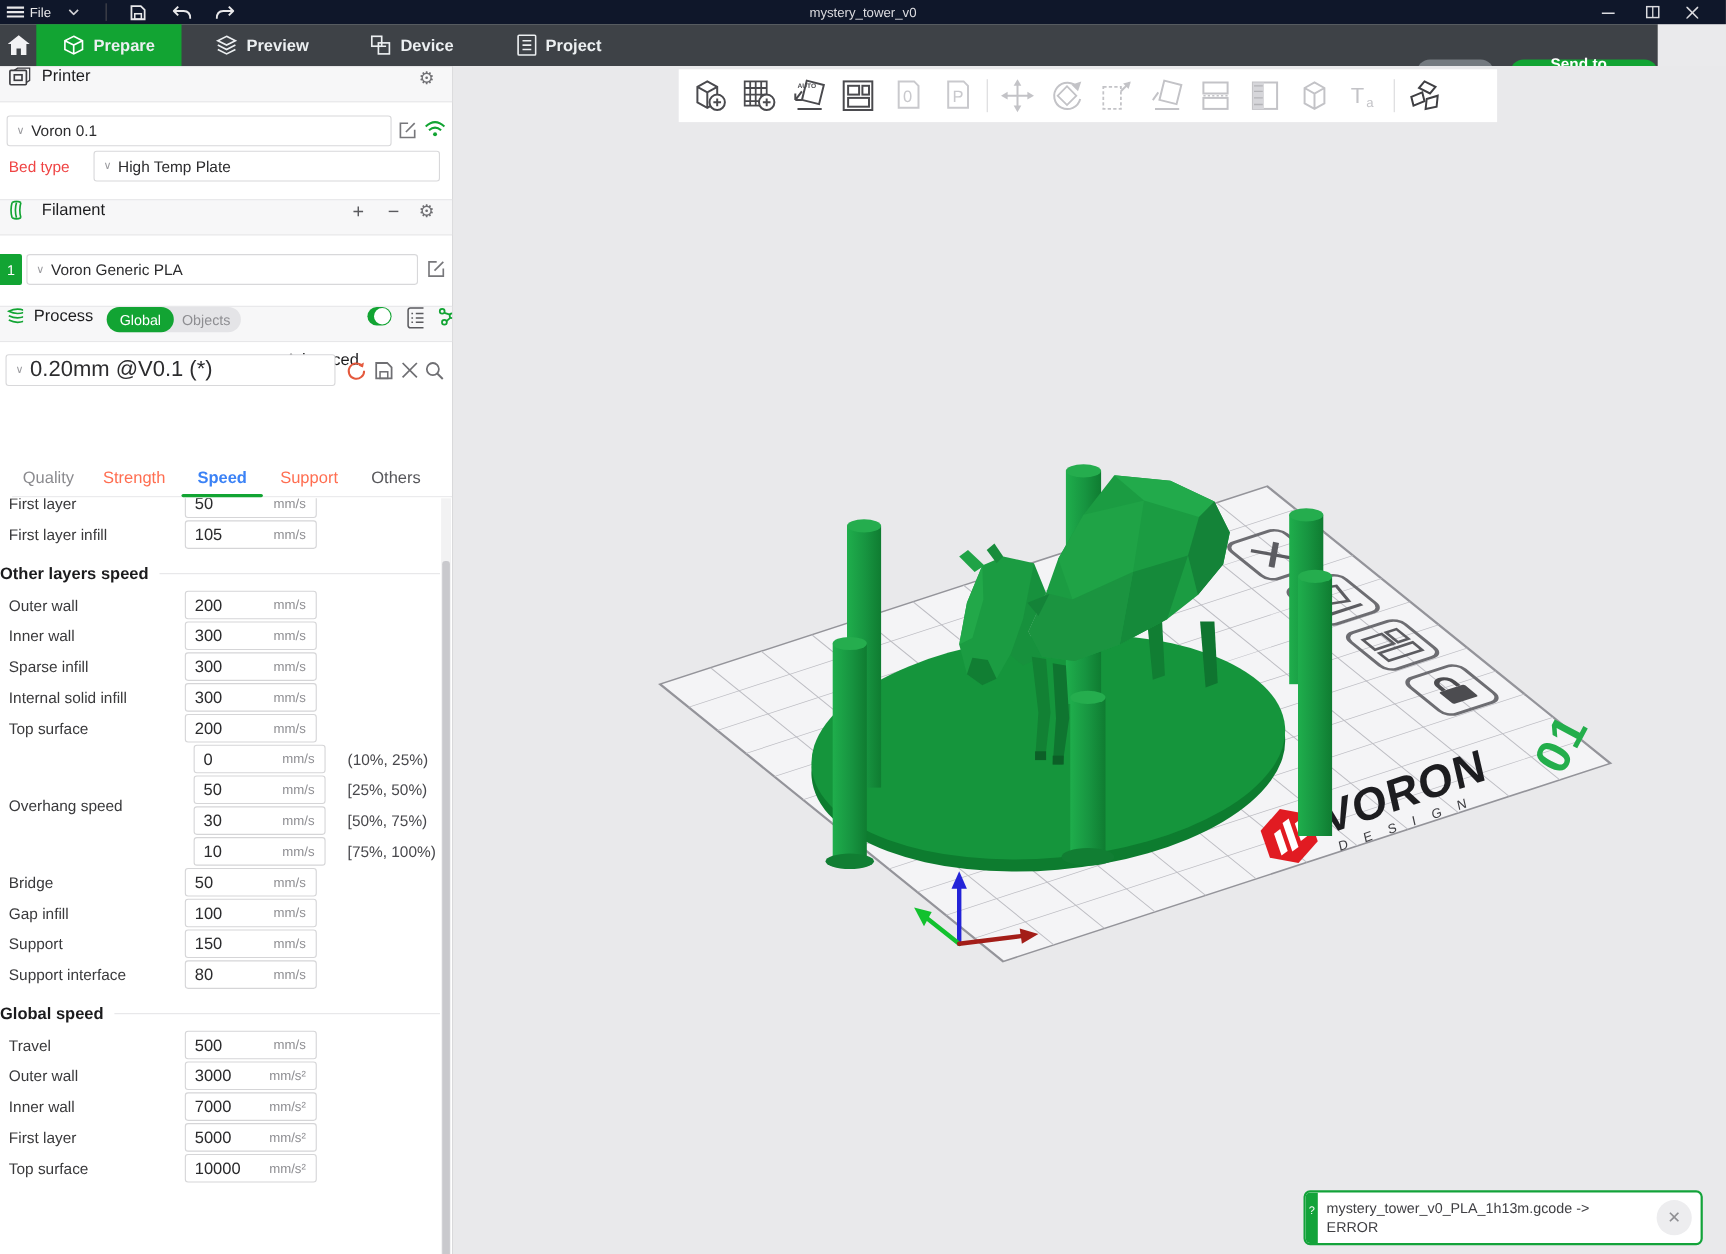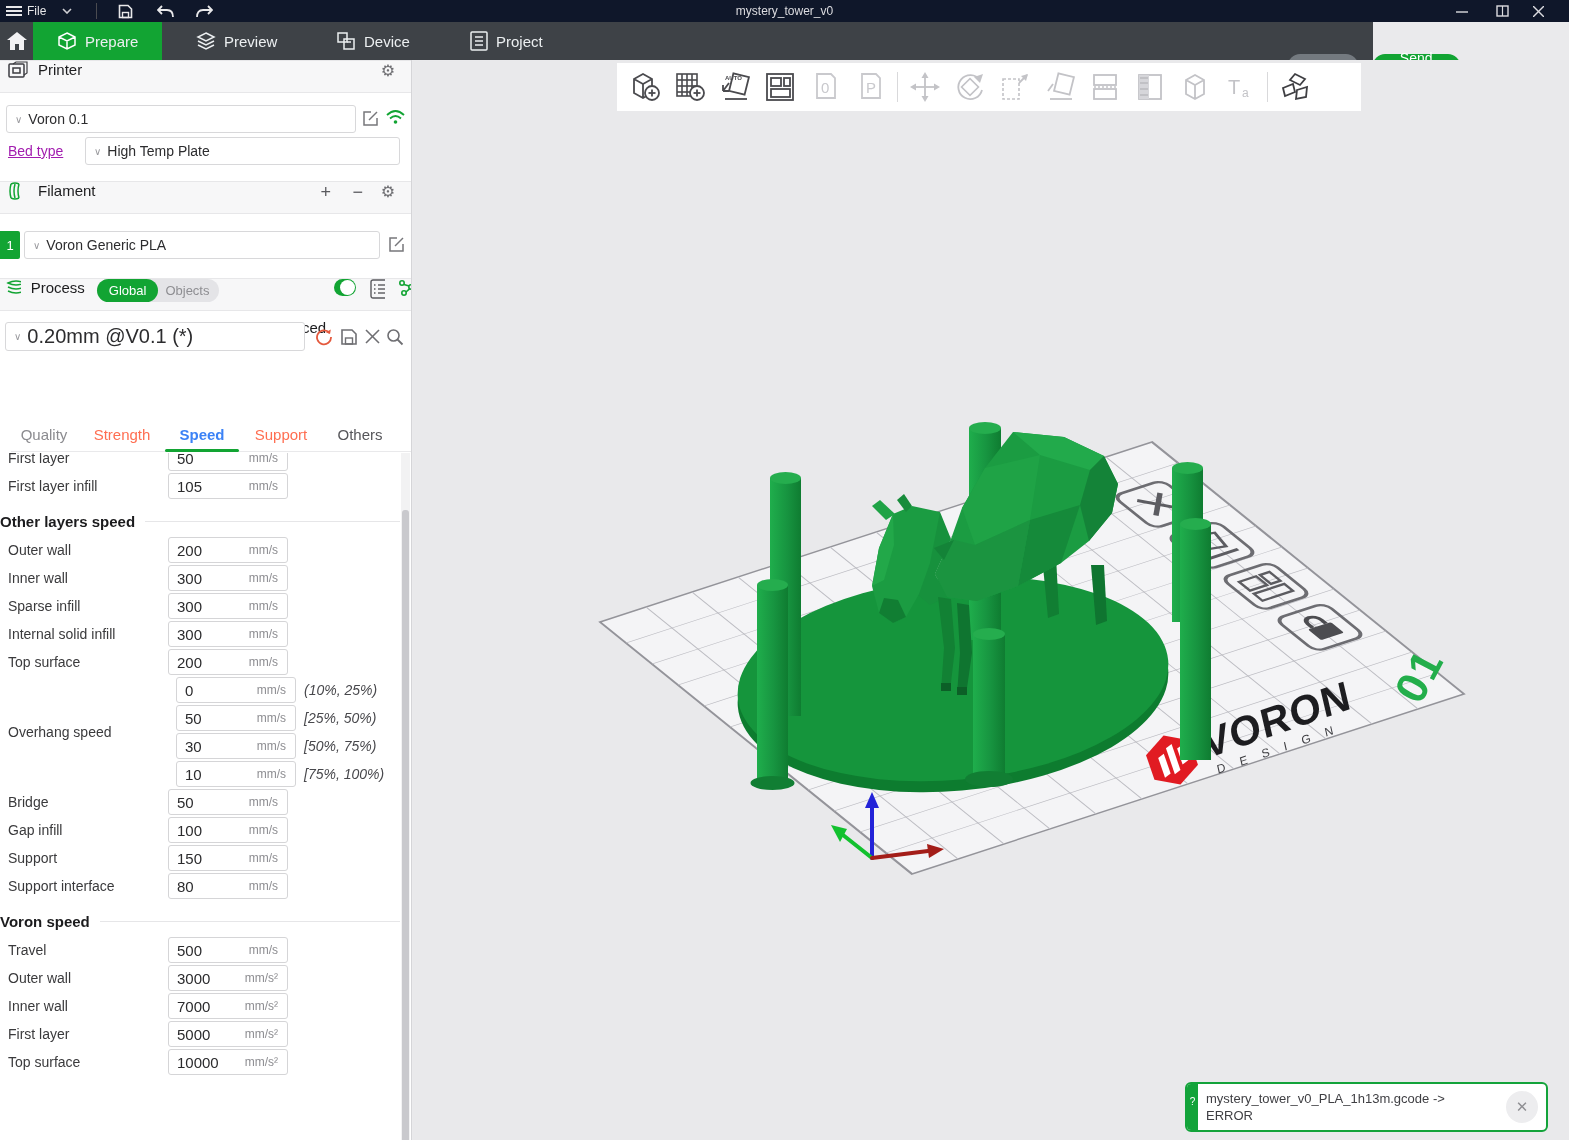--- a/index.html
+++ b/index.html
@@ -2,35 +2,35 @@
 <html><head>
 <meta charset="utf-8">
 <style>
   * { margin:0; padding:0; box-sizing:border-box; font-family:"Liberation Sans","DejaVu Sans",sans-serif; }
   html,body { width:1569px; height:1140px; overflow:hidden; background:#eaeaec; }
   
   #titlebar { position:absolute; left:0; top:0; width:1569px; height:22px; background:#0f172a; color:#e8e8ea; font-size:12px; }
   #titlebar .tb-item { position:absolute; top:0; height:22px; display:flex; align-items:center; gap:5px; color:#e8e8ea; }
   #titlebar svg { display:block; }
   #win-title { position:absolute; left:0; right:0; text-align:center; top:4px; font-size:12px; color:#dcdce0; }
-  #navbar { position:absolute; left:0; top:22px; width:1373px; height:38px; background:#3e4247; }
+  #navbar { position:absolute; left:0; top:22px; width:1507px; height:38px; background:#3e4247;font-weight:bold; }
   .navtab { position:absolute; top:0; height:38px; display:flex; align-items:center; gap:8px; color:#eceff1; font-size:15px; cursor:default; }
   .navtab.active { background:#12a433; padding:0 24px; }
   .pill-slice { position:absolute; left:1288px; top:32px; width:70px; height:24px; border-radius:12px; background:#747a80; color:#a2a8ad; font-size:14px; display:flex; align-items:center; justify-content:center; }
   .pill-send { position:absolute; left:1373px; top:32px; height:24px; border-radius:12px; background:#12a433; color:#fff; font-size:14px; display:flex; align-items:center; }
   .pill-send .chev { width:26px; text-align:center; font-size:11px; border-right:1px solid rgba(255,255,255,.55); }
   .pill-send .lbl { padding:0 16px 0 12px; }
   
   #panel { position:absolute; left:0; top:60px; width:412px; height:1080px; background:#fff; border-right:1px solid #d5d5d8; }
   .sect-head { position:absolute; left:0; width:411px; height:33px; background:#f7f7f8; border-top:1px solid #e7e7e9; border-bottom:1px solid #e7e7e9; display:flex; align-items:flex-start; font-size:15px; color:#1d1d1f; }
   .sect-head .ttl { font-weight:bold; font-weight:normal; }
   .gear { color:#6f6f73; font-size:16px; font-family:"DejaVu Sans",sans-serif; }
   .combo { position:absolute; height:28px; border:1px solid #d8d8da; border-radius:3px; background:#fff; display:flex; align-items:center; font-size:14px; color:#2c2c2e; }
   .combo .cv { color:#9a9a9e; font-size:10px; margin:0 6px 0 8px; }
-  .rowlabel { font-size:14px; color:#a21caf;text-decoration:underline; }
+  .rowlabel { font-size:14px; color:#ef4444; }
   .lineicon { display:inline-block; }
   .idxbadge { position:absolute; left:0; width:20px; height:28px; background:#12a433; color:#fff; font-size:13px; display:flex; align-items:center; justify-content:center; border-radius:0 2px 2px 0; }
   .scopepill { display:flex; align-items:center; background:#e4e4e7; border-radius:12px; height:23px; padding-right:10px; }
   .scopepill .on { background:#12a433; color:#fff; border-radius:12px; height:23px; padding:0 12px; display:flex; align-items:center; font-size:13px; }
   .scopepill .off { color:#8e8e92; font-size:13px; padding-left:7px; }
   .toggle { width:30px; height:17px; border-radius:9px; background:#12a433; position:relative; }
   .toggle::after { content:""; position:absolute; right:1px; top:1px; width:15px; height:15px; border-radius:50%; background:#fff; }
   .tabsrow { position:absolute; left:11px; top:358px; width:400px; height:34px; border-bottom:1px solid #e9e9eb; display:flex; align-items:center; }
   .ptab { font-size:15px; margin-right:0; text-align:center; }
   .ptab.mod { color:#ff6e51; }
@@ -42,21 +42,21 @@
   #slist { position:absolute; left:0; top:393px; width:400px; height:747px; overflow:hidden; }
   .srow { display:flex; align-items:center; height:28px; position:relative; }
   .srow .lab { width:168px; padding-left:8px; font-size:14px; color:#3a3a3c; line-height:16px; }
   .vbox { width:120px; height:26px; border:1px solid #d5d5d7; border-radius:3px; display:flex; align-items:center; background:#fff; }
   .vbox .val { flex:1; padding-left:8px; font-size:15px; color:#2b2b2d; }
   .vbox .unit { font-size:12px; color:#8d8d91; padding-right:9px; }
   .ghead { display:flex; align-items:center; height:30px; margin-top:6px; }
   .ghead .gt { font-size:15px; font-weight:bold; color:#1b1b1d; white-space:nowrap; }
   .ghead .gl { flex:1; height:1px; background:#e6e6e8; margin-left:10px; }
   .checkbox { width:20px; height:20px; background:#17a83b; border-radius:3px; color:#fff; font-size:14px; display:flex; align-items:center; justify-content:center; margin-left:8px; }
-  .range { font-size:14px; color:#48484c; margin-left:8px;font-style:italic; }
+  .range { font-size:14px; color:#48484c; margin-left:20px; }
   #ovh-label { position:absolute; left:8px; top:50%; transform:translateY(-50%); font-size:14px; color:#3a3a3c; }
   .ovh-row { display:flex; align-items:center; height:28px; margin-left:176px; }
   #scrollbar { position:absolute; left:401px; top:393px; width:9px; height:747px; background:#f2f2f3; }
   #scroll-thumb { position:absolute; left:1px; top:57px; width:7px; height:690px; background:#c9c9cd; border-radius:3px; }
   
   #viewport { position:absolute; left:413px; top:60px; width:1156px; height:1080px; background:#e9e9eb; }
   #vtoolbar { position:absolute; left:204px; top:3px; width:744px; height:48px; background:#fff; display:flex; align-items:center; gap:9px; padding:0 10px; }
   .ticon { width:36px; height:36px; display:flex; align-items:center; justify-content:center; }
   .tdiv { width:1px; height:30px; background:#d9d9db; }
   #scene { position:absolute; left:0; top:0; width:1156px; height:1080px; }
@@ -418,21 +418,21 @@
         </div>
     </div>
     <div class="srow">
       <span class="lab">Support interface</span>
       <div class="vbox">
           <span class="val">80</span>
           <span class="unit">mm/s</span>
         </div>
     </div>
     <div class="ghead">
-        <span class="gt">Voron speed</span>
+        <span class="gt">Global speed</span>
         <span class="gl"></span>
       </div>
     <div class="srow">
       <span class="lab">Travel</span>
       <div class="vbox">
           <span class="val">500</span>
           <span class="unit">mm/s</span>
         </div>
     </div>
     <div class="srow">

